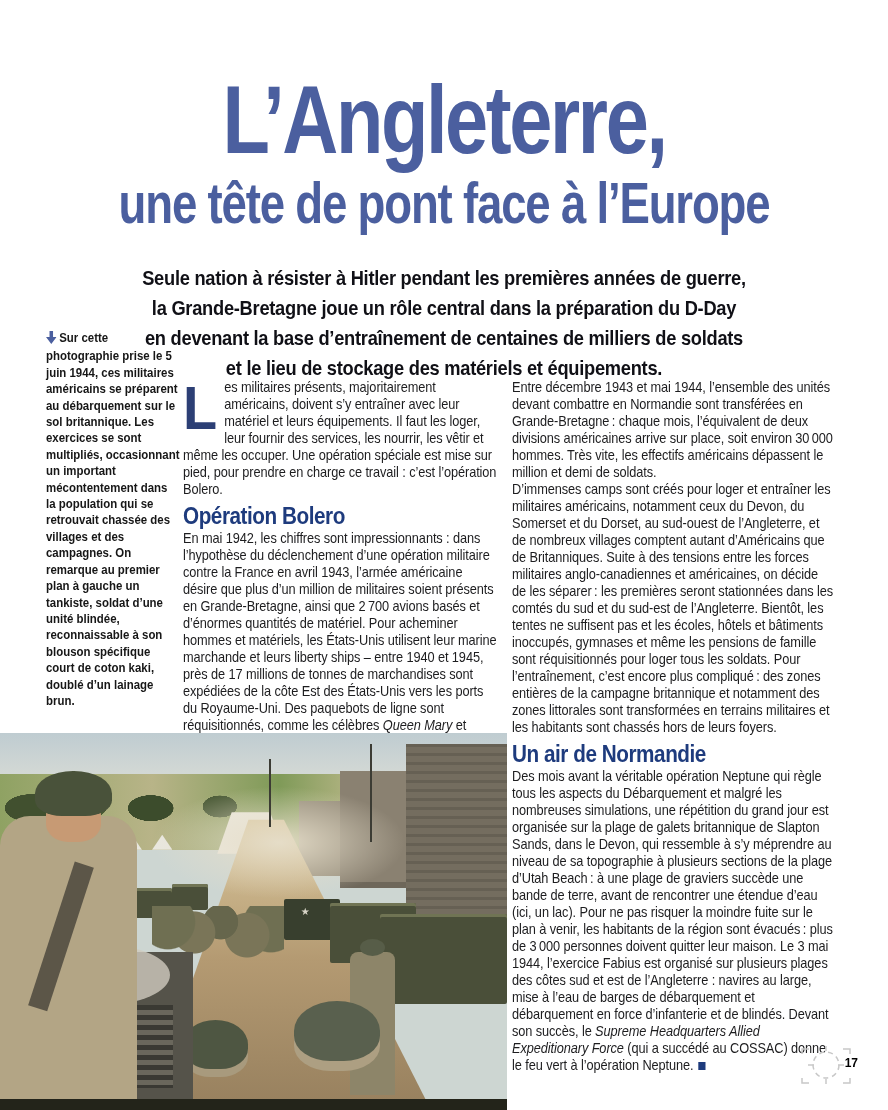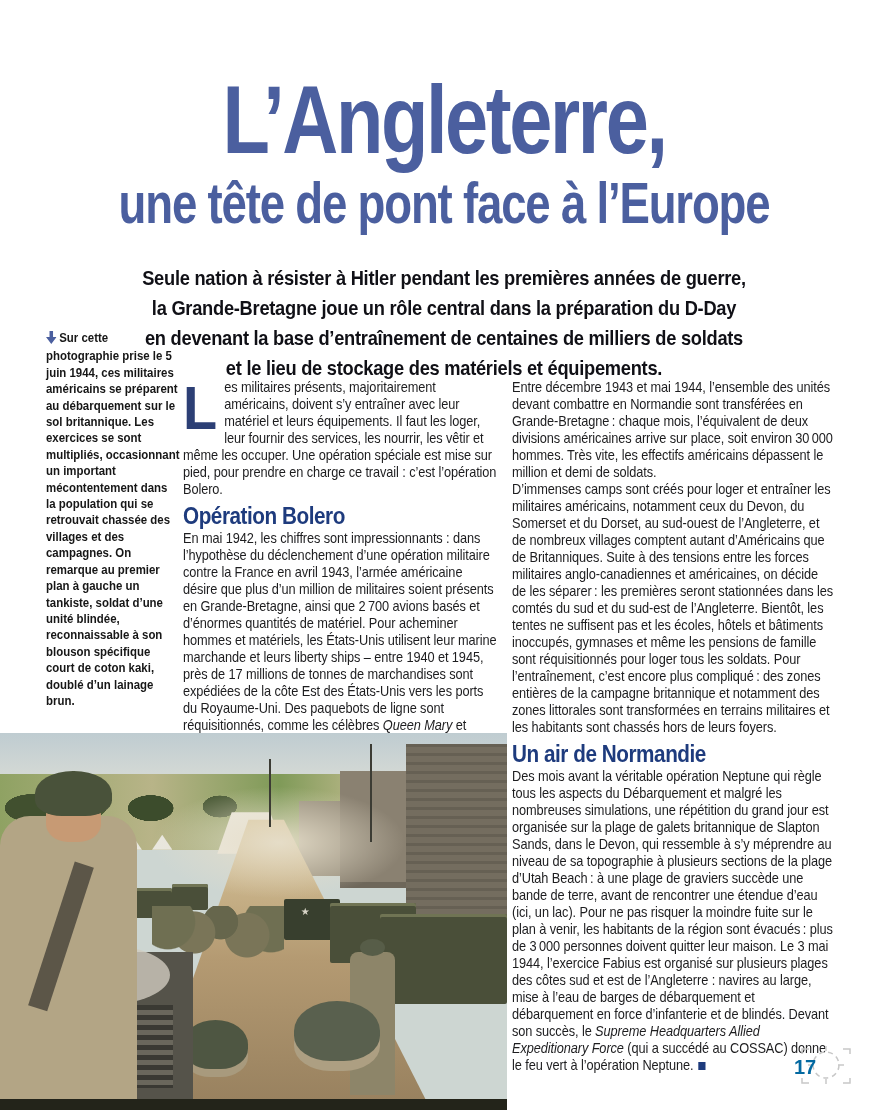--- a/index.html
+++ b/index.html
@@ -97,22 +97,22 @@
   .ph-walker { left:69%; top:58%; width:9%; height:38%; background:#8d8569;
     border-radius:8px 8px 0 0; }
   .ph-walker::before { content:""; position:absolute; left:22%; top:-9%; width:56%;
     height:12%; background:#575d48; border-radius:50%; }
   .pole { background:#3c3c34; width:2px; }
   .ph-bottom { left:0; right:0; bottom:0; height:3%; background:#23241a; }
 
   
   .marker { position:absolute; left:794px; top:1042px; width:64px; height:48px; }
   .marker svg { position:absolute; left:0; top:0; }
-  .marker .num { position:absolute; left:0; top:14px; width:100%; text-align:left;
-    font-size:20px; font-weight:700; color:#0369a1; }
+  .marker .num { position:absolute; left:0; top:14px; width:100%; text-align:right;
+    font-size:12px; font-weight:700; color:#000000; }
 </style>
 </head>
 <body>
 
 <div class="page">
 
   <div class="title1">L’Angleterre,</div>
   <div class="title2">une tête de pont face à l’Europe</div>
 
   <div class="intro">

